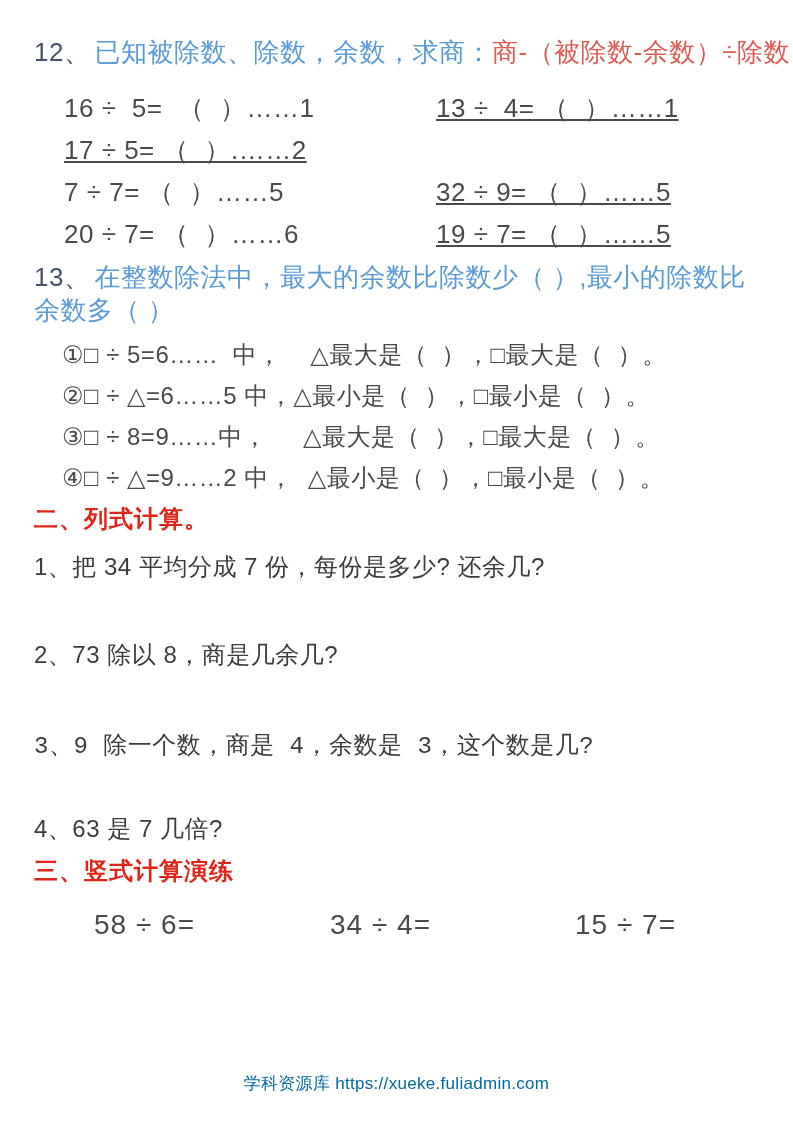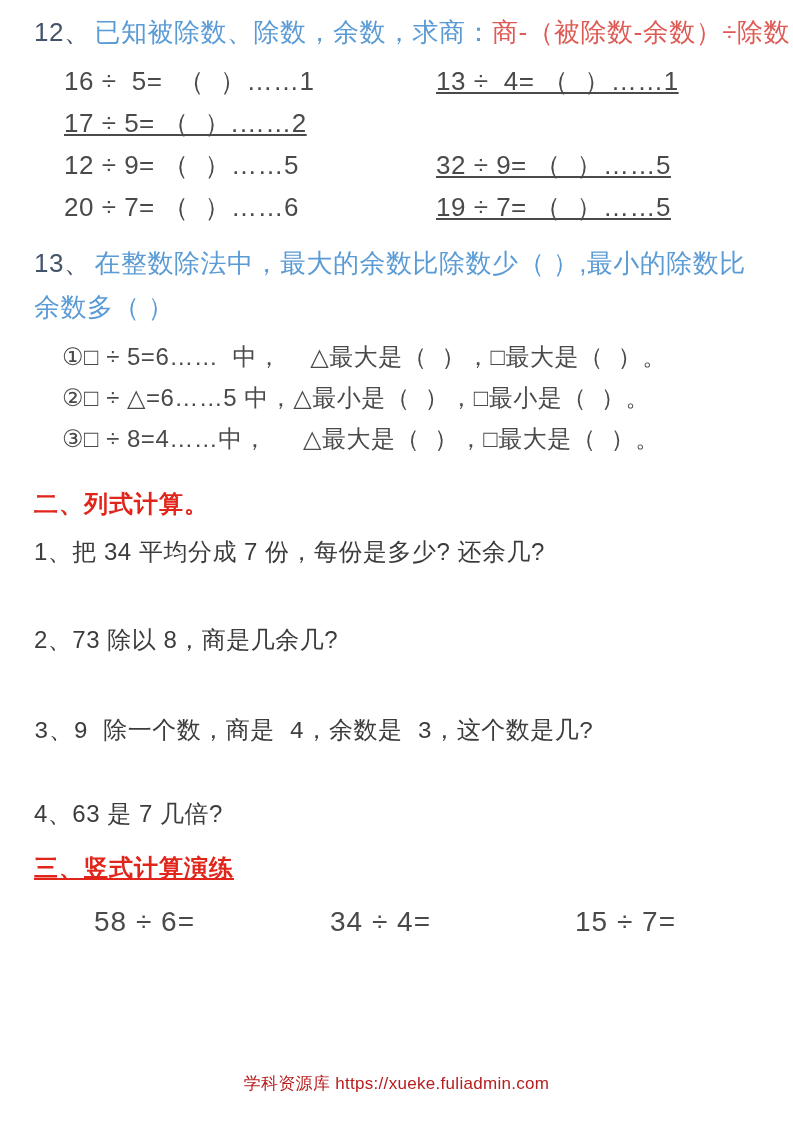--- a/index.html
+++ b/index.html
@@ -11,54 +11,54 @@
     width: 793px;
     height: 1121px;
     position: relative;
     overflow: hidden;
     font-family: "Liberation Sans", "DejaVu Sans", sans-serif;
   }
   .page {
     box-sizing: border-box;
     width: 793px;
     height: 1121px;
-    padding: 16px 28px 0 34px;
+    padding: 36px 28px 0 34px;
     position: relative;
   }
   
   .q12-title {
     font-size: 26px;
     line-height: 1.25;
     white-space: nowrap;
     letter-spacing: 0.5px;
   }
   .num-dark { color: #44546A; margin-right: 4px; }
   .blue-text { color: #5B9BD5; }
   .formula-red { color: #DE5A54; }
 
   .prob-rows {
     margin-top: 15px;
     padding-left: 30px;
   }
   .prob-row {
     display: flex;
     height: 42px;
-    align-items: flex-start;
+    align-items: flex-end;
     font-size: 26px;
     color: #4a4a4a;
     letter-spacing: 0.5px;
   }
   .prob-row .cell-left { flex: 0 0 372px; white-space: pre; }
   .prob-row .cell-right { white-space: pre; text-decoration: underline; }
 
   
   .q13 {
     margin-top: 9px;
     font-size: 26px;
-    line-height: 44px;
+    line-height: 33px;
     letter-spacing: 0.5px;
   }
   .subitems {
     margin-top: 8px;
     padding-left: 28px;
   }
   .subitem {
     height: 41px;
     display: flex;
     align-items: center;
@@ -68,22 +68,22 @@
     letter-spacing: 0.5px;
   }
 
   
   .section-heading {
     font-size: 24px;
     font-weight: bold;
     color: #E1251B;
     letter-spacing: 1px;
   }
-  #sec2-heading { margin-top: 28px; }
-  #sec3-heading { margin-top: 22px; text-decoration: underline; }
+  #sec2-heading { margin-top: 4px; }
+  #sec3-heading { margin-top: 10px; }
 
   
   .word-problem {
     font-size: 24px;
     color: #3c3c3c;
     letter-spacing: 0.5px;
     white-space: pre;
   }
   #wp1 { margin-top: 16px; }
   #wp2 { margin-top: 56px; }
@@ -104,21 +104,21 @@
   .vert-row .v3 { flex: 0 0 auto; }
 
   
   .footer {
     position: absolute;
     bottom: 26px;
     left: 0;
     width: 100%;
     text-align: center;
     font-size: 17px;
-    color: #b91c1c;
+    color: #0369a1;
     letter-spacing: 0.3px;
   }
 </style>
 </head>
 <body>
 
 <div class="page">
 
   <div class="q12-title">
     <span class="num-dark">12、</span><span class="blue-text">已知被除数、除数，余数，求商：</span><span class="formula-red">商-（被除数-余数）÷除数</span>
@@ -126,37 +126,38 @@
 
   <div class="prob-rows">
     <div class="prob-row">
       <span class="cell-left">16 ÷  5=  （  ）……1</span>
       <span class="cell-right">13 ÷  4= （  ）……1</span>
     </div>
     <div class="prob-row">
       <span class="cell-right">17 ÷ 5= （  ）.……2</span>
     </div>
     <div class="prob-row">
-      <span class="cell-left">12 ÷ 9= （  ）……5</span>
+      <span class="cell-left">7 ÷ 7= （  ）……5</span>
       <span class="cell-right">32 ÷ 9= （  ）……5</span>
     </div>
     <div class="prob-row">
       <span class="cell-left">20 ÷ 7= （  ）……6</span>
       <span class="cell-right">19 ÷ 7= （  ）……5</span>
     </div>
   </div>
 
   <div class="q13">
     <span class="num-dark">13、</span><span class="blue-text">在整数除法中，最大的余数比除数少（ ）,最小的除数比余数多（ ）</span>
   </div>
 
   <div class="subitems">
     <div class="subitem">①□ ÷ 5=6……  中，    △最大是（  ），□最大是（  ）。</div>
     <div class="subitem">②□ ÷ △=6……5 中，△最小是（  ），□最小是（  ）。</div>
-    <div class="subitem">③□ ÷ 8=4……中，     △最大是（  ），□最大是（  ）。</div>
+    <div class="subitem">③□ ÷ 8=9……中，     △最大是（  ），□最大是（  ）。</div>
+    <div class="subitem">④□ ÷ △=9……2 中，  △最小是（  ），□最小是（  ）。</div>
   </div>
 
   <div id="sec2-heading" class="section-heading">二、列式计算。</div>
 
   <div id="wp1" class="word-problem">1、把 34 平均分成 7 份，每份是多少? 还余几?</div>
   <div id="wp2" class="word-problem">2、73 除以 8，商是几余几?</div>
   <div id="wp3" class="word-problem">3、9 除一个数，商是 4，余数是 3，这个数是几?</div>
   <div id="wp4" class="word-problem">4、63 是 7 几倍?</div>
 
   <div id="sec3-heading" class="section-heading">三、竖式计算演练</div>

